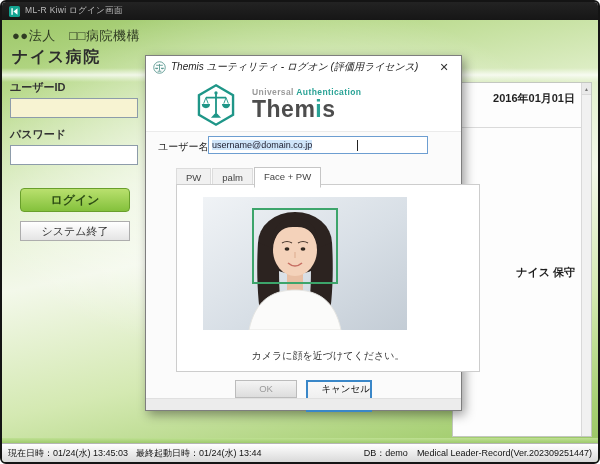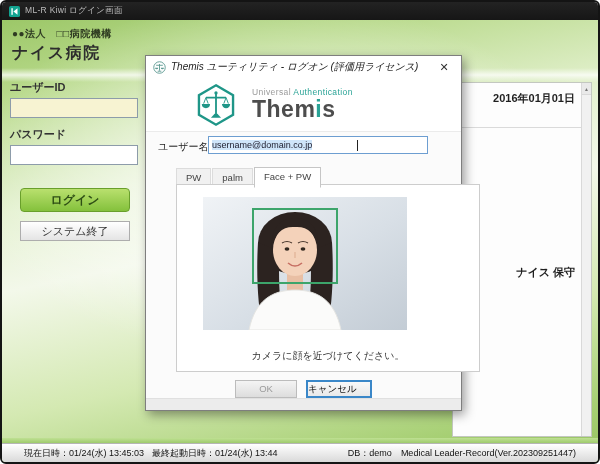--- a/index.html
+++ b/index.html
@@ -15,21 +15,21 @@
   .app { position:relative; height:442px;
     background:
       radial-gradient(ellipse 430px 250px at 46% 36%, rgba(255,255,255,.88), rgba(255,255,255,0) 72%),
       linear-gradient(168deg,#9cc768 0%,#b9da8c 14%,#e4f1d0 34%,#f3f8ea 48%,#d4e9b2 70%,#a6cf73 90%,#95c160 100%);
   }
   .shine { position:absolute; left:0; right:0; top:48px; height:14px;
     background:linear-gradient(rgba(255,255,255,0),rgba(255,255,255,.75),rgba(255,255,255,0)); }
 
   
   .hdr { position:absolute; top:7px; left:10px; }
-  .hdr .org { font-size:10px; font-weight:bold; color:#2f3b22; letter-spacing:.5px;text-align:right; }
+  .hdr .org { font-size:13px; font-weight:normal; color:#2f3b22; letter-spacing:.5px;text-align:right; }
   .hdr .hosp { font-size:16px; font-weight:bold; color:#2d2d2d; letter-spacing:1.5px; margin-top:2px; }
 
   
   .form { position:absolute; left:8px; top:60px; width:130px; }
   .form label { display:block; font-size:11px; font-weight:bold; color:#333; }
   .form input { width:128px; height:20px; border:1px solid #8d9caa; font-size:11px; padding:0 3px; margin:3px 0 9px; background:#fff; }
   .form input.cream { background:#f7f3d2; }
   .btn-login { display:block; width:110px; height:24px; margin:14px auto 9px; text-align:center; line-height:22px;
     background:linear-gradient(#b9e06e,#84c13c); border:1px solid #699f2b; border-radius:4px;
     font-size:12px; font-weight:bold; color:#2e4e15; cursor:pointer; }
@@ -41,35 +41,35 @@
   .rpanel { position:absolute; right:6px; top:62px; bottom:25px; width:140px; background:#fdfdfd; border:1px solid #c3c7c0; }
   .rpanel .scroll { position:absolute; top:0; right:0; bottom:0; width:10px; background:#f1f1f1; border-left:1px solid #d9d9d9; }
   .rpanel .s-up { height:12px; text-align:center; font-size:5px; line-height:12px; color:#777; background:#e9e9e9; border-bottom:1px solid #d9d9d9; cursor:pointer; }
   .rpanel .date { text-align:right; padding:8px 16px 0 0; font-size:11px; font-weight:bold; color:#1f1f1f; }
   .rpanel .sep { position:absolute; top:44px; left:0; right:10px; border-top:1px solid #dadada; }
   .rpanel .maint { position:absolute; top:182px; right:16px; font-size:11px; font-weight:bold; color:#1f1f1f; }
 
   
   .gstrip { position:absolute; left:0; right:0; bottom:19px; height:5px; background:linear-gradient(#bfe093,#9ecb6c); }
   .status { position:absolute; left:0; right:0; bottom:0; height:19px; background:linear-gradient(#ffffff,#d9d9d9);
-    border-top:1px solid #b5b5b5; display:flex; justify-content:space-between; align-items:center; padding:0 22px;
+    border-top:1px solid #b5b5b5; display:flex; justify-content:space-between; align-items:center; padding:0 6px;
     font-size:9px; color:#111; }
   .status .sv { margin-right:8px; }
 
   
   .dlg { position:absolute; left:143px; top:35px; width:317px; height:356px; background:#fbfbfb;
     border:1px solid #7e7e7e; box-shadow:3px 4px 10px rgba(0,0,0,.38); }
   .dlg-title { height:22px; display:flex; align-items:center; gap:5px; padding:0 2px 0 7px; background:#fff; }
   .dlg-title .ico { width:13px; height:13px; flex:0 0 auto; }
   .dlg-title .txt { flex:1; font-size:10px; color:#222;font-style:italic; }
   .dlg-close { width:30px; height:20px; text-align:center; line-height:20px; font-size:11px; color:#333; cursor:pointer; }
 
   .brand { height:54px; display:flex; align-items:center; gap:14px; padding-left:48px; background:#fff; border-bottom:1px solid #ebebeb; }
   .brand .hex { width:44px; height:44px; flex:0 0 auto; }
-  .brand .tag { font-size:8.5px; letter-spacing:.4px; color:#9a9a9a; }
+  .brand .tag { font-size:8.5px; letter-spacing:.4px; color:#9a9a9a;font-weight:bold; }
   .brand .tag .auth { color:#2aa396; }
   .brand .nm { font-size:23px; font-weight:bold; color:#4d4d4d; line-height:1.05; letter-spacing:.5px; }
   .brand .nm .accent { color:#2aa396; }
 
   .u-label { position:absolute; top:84px; left:12px; font-size:10px; color:#222; }
   .u-input { position:absolute; top:80px; left:62px; width:220px; height:18px; background:#fff; border:1px solid #6d9ed1;
     font-size:9px; color:#223; display:flex; align-items:center; padding:0 3px; cursor:text;gap:44px; }
   .u-input .hl { background:#cfe5fa; }
   .caret { display:inline-block; width:1px; height:11px; background:#222; margin-left:1px; }
 
@@ -77,21 +77,21 @@
   .tab { font-size:9.5px; color:#444; padding:3px 9px 4px; background:#f1f1f1; border:1px solid #dcdcdc; border-bottom:none; margin-right:1px; cursor:pointer; }
   .tab.active { background:#fff; border:1px solid #c6c6c6; border-bottom:1px solid #fff; position:relative; z-index:2; margin-bottom:-1px; padding-bottom:5px; }
 
   .panel { position:absolute; top:128px; left:30px; width:304px; height:188px; background:#fff; border:1px solid #cdcdcd; }
   .cam { position:absolute; top:12px; left:26px; width:204px; height:133px; }
   .cam-msg { position:absolute; bottom:8px; left:0; width:100%; text-align:center; font-size:10px; color:#333; }
 
   .btn-row { position:absolute; top:324px; left:0; width:100%; display:flex; justify-content:center; gap:9px; }
   .btn-ok { width:62px; height:18px; font-size:9.5px; text-align:center; line-height:16px;
     background:linear-gradient(#f4f4f4,#dddddd); border:1px solid #bcbcbc; color:#9b9b9b; }
-  .btn-cancel { width:66px; height:18px; font-size:9.5px; text-align:left; line-height:14px;
+  .btn-cancel { width:66px; height:32px; font-size:9.5px; text-align:right; line-height:14px;
     background:linear-gradient(#f9f9f9,#e9e9e9); border:2px solid #3a87c8; color:#111; cursor:pointer; }
   .dlg-footer { position:absolute; bottom:0; left:0; width:100%; height:12px; background:#ececec; border-top:1px solid #e0e0e0; }
 </style>
 </head>
 <body>
 
 <div class="stage">
   <div class="window">
 
     <div class="titlebar">

